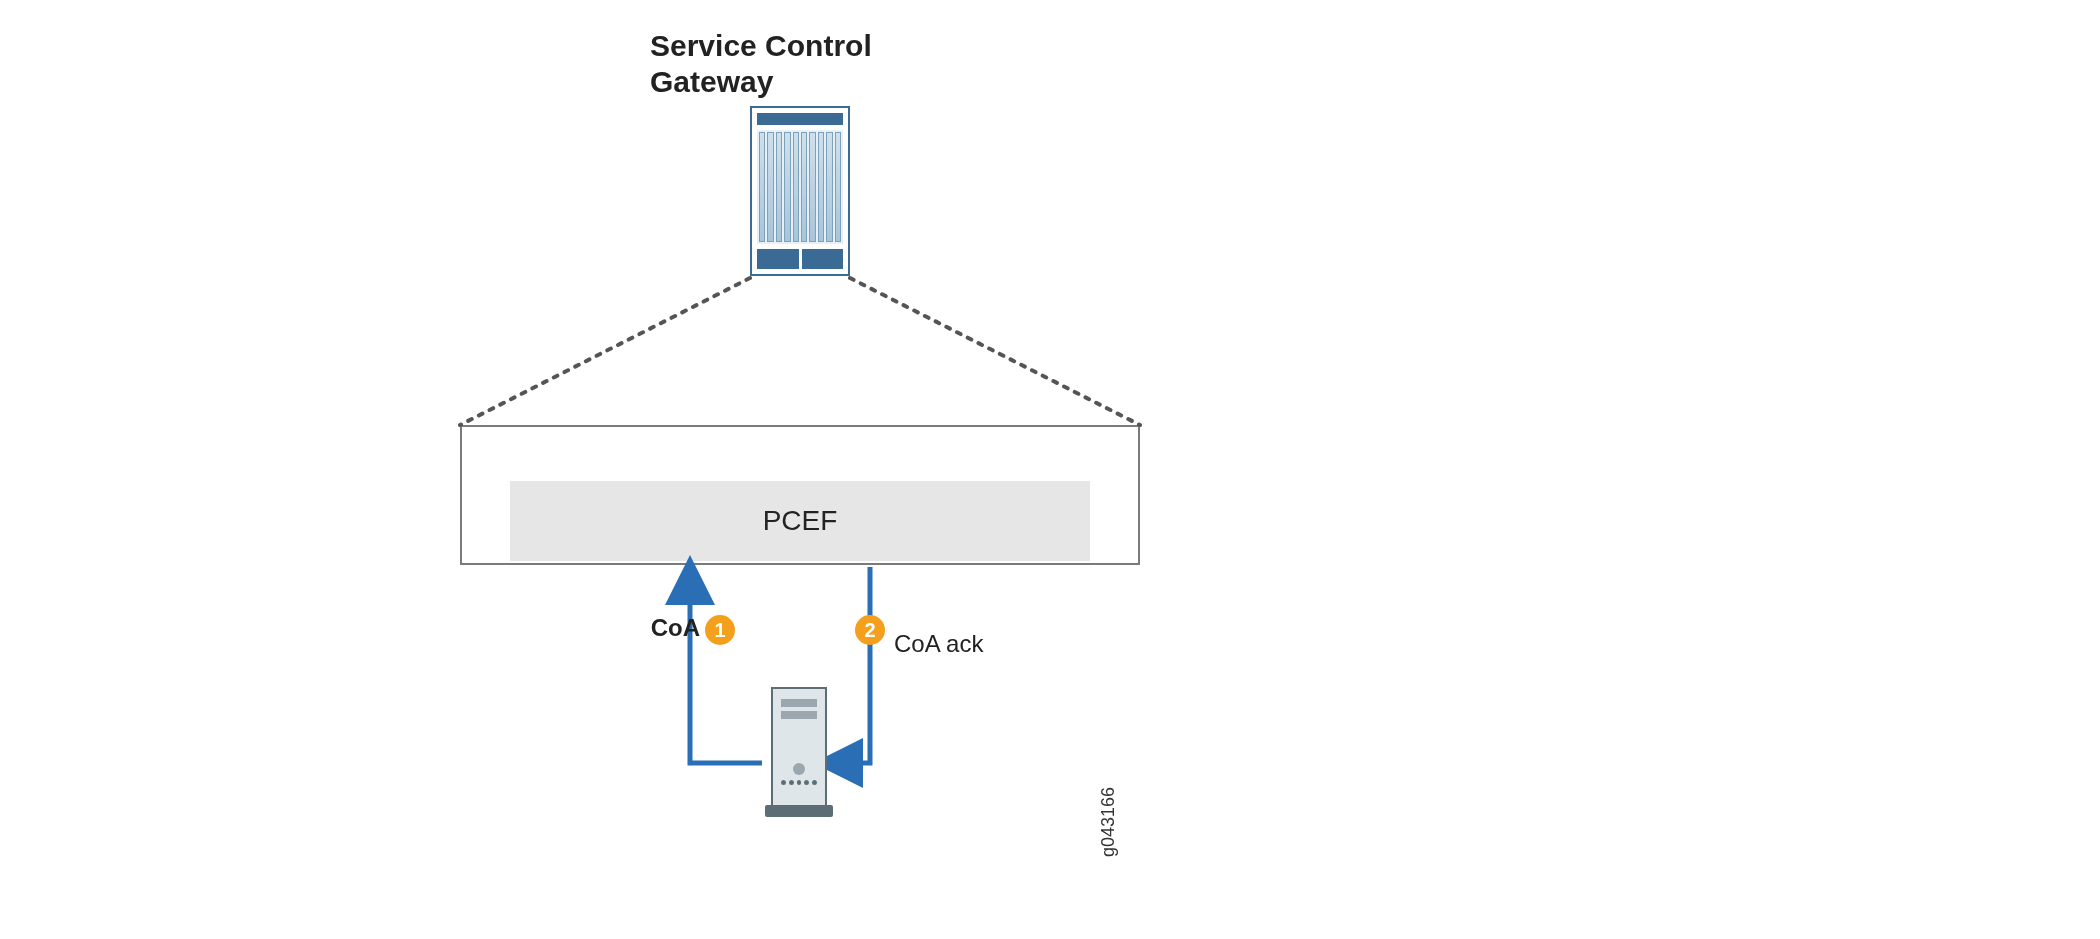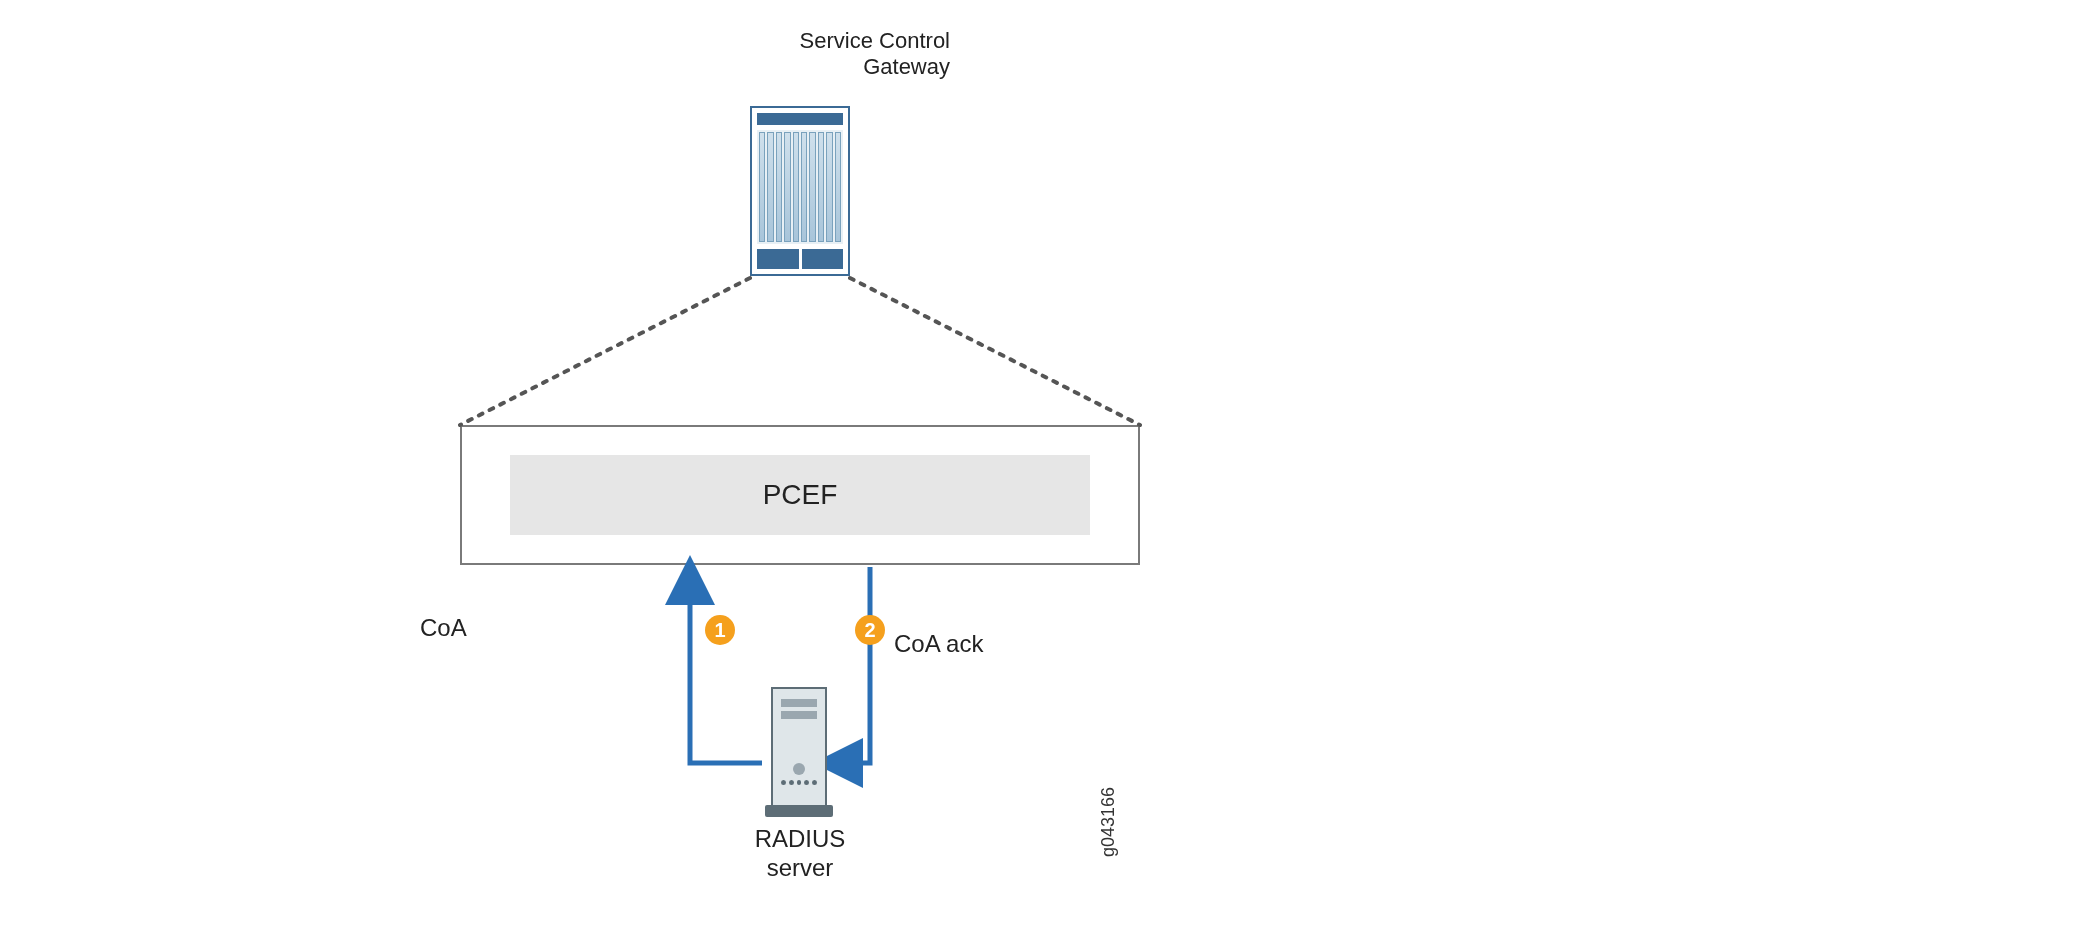--- a/index.html
+++ b/index.html
@@ -12,23 +12,24 @@
     color: #222;
   }
   .stage {
     position: relative;
     width: 2100px;
     height: 939px;
   }
   .title {
     position: absolute;
     width: 300px;
-    text-align: right;
-    font-size: 22px;
+    text-align: left;
+    font-size: 30px;
     line-height: 1.2;
+    font-weight: bold;
   }
   .rack {
     position: absolute;
     width: 100px;
     height: 170px;
     background: #fff;
     border: 2px solid #3b6a95;
     box-sizing: border-box;
   }
   .rack .rack-top {
@@ -74,20 +75,21 @@
     background: #fff;
     box-sizing: border-box;
   }
   .pcef-inner {
     position: absolute;
     background: #e6e6e6;
     display: flex;
     align-items: center;
     justify-content: center;
     font-size: 28px;
+    margin-top: 26px;
   }
   .server {
     position: absolute;
     width: 68px;
     height: 130px;
   }
   .server .tower {
     position: absolute;
     top: 0;
     left: 6px;
@@ -163,20 +165,22 @@
   }
   .label {
     position: absolute;
     font-size: 24px;
     line-height: 1.2;
   }
   .label.center {
     text-align: center;
   }
   .label.right {
+    text-align: right;
+    font-weight: bold;
   }
   .image-id {
     position: absolute;
     font-size: 18px;
     color: #333;
     transform: rotate(-90deg);
     transform-origin: left top;
   }
   svg.overlay {
     position: absolute;
@@ -261,22 +265,18 @@
         <span></span>
         <span></span>
         <span></span>
         <span></span>
         <span></span>
       </div>
     </div>
     <div class="base"></div>
   </div>
 
-  <div class="label center" style="left:700px; top:825px; width:200px;">
-    <span>RADIUS</span><br>
-    <span>server</span>
-  </div>
 
   <div class="image-id" style="left:1098px; top:857px;">
     <span>g043166</span>
   </div>
 
 </div>
 
 </body></html>

